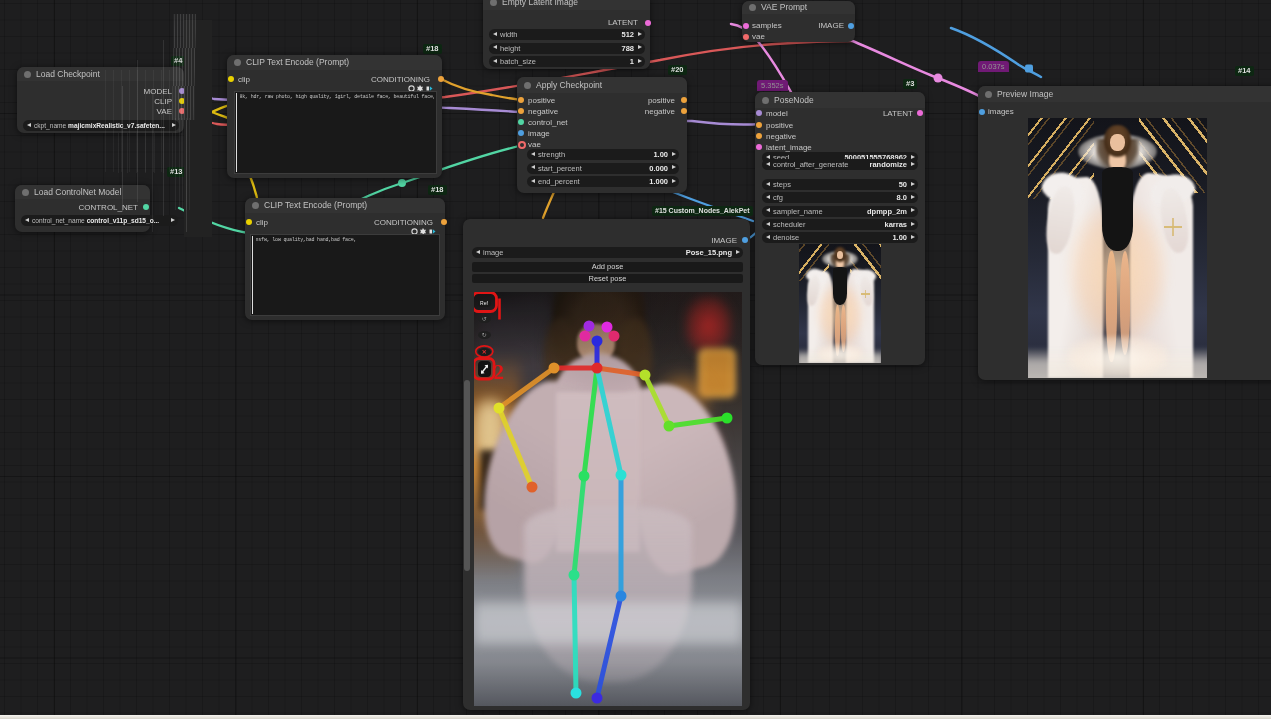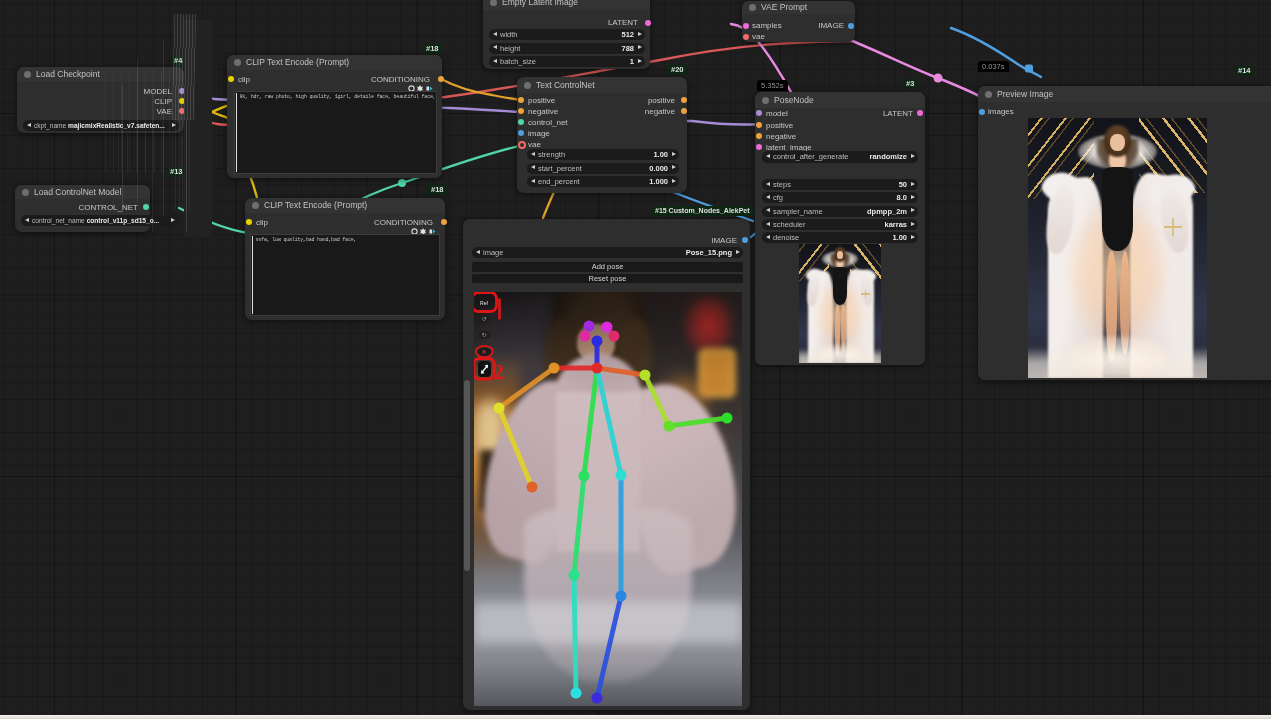--- a/index.html
+++ b/index.html
@@ -18,21 +18,21 @@
 .tdot{position:absolute;width:7px;height:7px;border-radius:50%;background:#6f6f6f;left:7px;top:4px}
 .dot{position:absolute;width:6px;height:6px;border-radius:50%;z-index:3}
 .lbl{position:absolute;font-size:8px;color:#c6c6c6;line-height:9px;white-space:nowrap}
 .rt{text-align:right}
 .pill{position:absolute;height:11px;background:#1b1b1b;border-radius:6px;font-size:7.5px;line-height:11.5px;color:#bdbdbd;white-space:nowrap}
 .pill .nm{position:absolute;left:11px;top:0}
 .pill .vl{position:absolute;right:11px;top:0;color:#e8e8e8;font-weight:bold}
 .al{position:absolute;left:3.5px;top:2.8px;width:0;height:0;border-right:4px solid #cfcfcf;border-top:2.8px solid transparent;border-bottom:2.8px solid transparent}
 .ar{position:absolute;right:3.5px;top:2.8px;width:0;height:0;border-left:4px solid #cfcfcf;border-top:2.8px solid transparent;border-bottom:2.8px solid transparent}
 .badge{position:absolute;background:#0d2712;color:#e0e0e0;font-size:7.5px;font-weight:bold;height:10px;line-height:10px;padding:0 3px;border-radius:2px;z-index:2;white-space:nowrap}
-.ttag{position:absolute;background:#000000;color:#939393;font-size:7.5px;height:11px;line-height:11px;padding:0 4px;border-radius:3px 3px 0 0;z-index:2}
+.ttag{position:absolute;background:#701a75;color:#939393;font-size:7.5px;height:11px;line-height:11px;padding:0 4px;border-radius:3px 3px 0 0;z-index:2}
 .btn{position:absolute;background:#191919;border-radius:2px;color:#d5d5d5;font-size:7.5px;text-align:center}
 .ta{position:absolute;background:#191919;border:1px solid #3c3c3c}
 .cur{position:absolute;left:0.5px;top:1px;bottom:1px;width:1.2px;background:#dedede}
 .txt{position:absolute;left:4.5px;top:1.5px;right:2px;font-family:"Liberation Mono",monospace;font-size:5px;letter-spacing:-.2px;color:#c5c5c5;line-height:6px;white-space:nowrap;overflow:hidden}
 .abs{position:absolute}
 .ph{position:absolute;overflow:hidden;background:linear-gradient(180deg,#13141a 0%,#191b23 25%,#262a38 55%,#31364a 75%,#252836 100%)}
 .ph div{position:absolute}
 .ph .glow{left:20%;top:30%;width:60%;height:58%;background:radial-gradient(ellipse at center,rgba(255,218,175,.8),rgba(255,200,150,.35) 48%,transparent 72%);filter:blur(3px)}
 .ph .stL{left:-5%;top:-4%;width:42%;height:35%;background:repeating-linear-gradient(128deg,transparent 0 4px,rgba(224,182,100,.95) 4px 6px,transparent 6px 10px,rgba(150,110,50,.55) 10px 11.5px,transparent 11.5px 19px);filter:blur(.6px)}
 .ph .stR{left:62%;top:-4%;width:44%;height:33%;background:repeating-linear-gradient(52deg,transparent 0 4px,rgba(228,188,108,.95) 4px 6.5px,transparent 6.5px 11px,rgba(160,118,55,.55) 11px 12.5px,transparent 12.5px 20px);filter:blur(.6px)}
@@ -162,21 +162,21 @@
  <div class="pill" style="left:6px;top:61px;width:156px">
       <span class="al"></span>
       <span class="nm">batch_size</span>
       <span class="vl">1</span>
       <span class="ar"></span>
     </div>
 </div>
 
 <div class="badge" style="left:668px;top:65px">#20</div>
 <div class="node" style="left:517px;top:77px;width:170px;height:116px">
- <div class="tb" style="height:16px;line-height:16px"><div class="tdot" style="top:4.5px"></div><span>Text ControlNet</span></div>
+ <div class="tb" style="height:16px;line-height:16px"><div class="tdot" style="top:4.5px"></div><span>Apply Checkpoint</span></div>
 
  <div class="lbl" style="left:11px;top:19px">positive</div>
     <div class="dot" style="left:1px;top:20px;background:#eda23c"></div>
  <div class="lbl" style="left:11px;top:30px">negative</div>
     <div class="dot" style="left:1px;top:31px;background:#eda23c"></div>
  <div class="lbl" style="left:11px;top:41px">control_net</div>
     <div class="dot" style="left:1px;top:42px;background:#52d6a4"></div>
  <div class="lbl" style="left:11px;top:52px">image</div>
     <div class="dot" style="left:1px;top:53px;background:#4f9fe0"></div>
  <div class="lbl" style="left:11px;top:63px">vae</div>
@@ -228,21 +228,21 @@
  <div class="lbl" style="left:11px;top:51px">latent_image</div>
     <div class="dot" style="left:1px;top:52px;background:#ec6bd8"></div>
  <div class="lbl rt" style="right:12px;top:17px">LATENT</div>
     <div class="dot" style="right:2px;top:18px;background:#ec6bd8"></div>
  <div class="pill" style="left:7px;top:60px;width:156px">
       <span class="al"></span>
       <span class="nm">seed</span>
       <span class="vl">500051555768962</span>
       <span class="ar"></span>
     </div>
- <div class="pill" style="left:7px;top:59px;width:156px">
+ <div class="pill" style="left:7px;top:67px;width:156px">
       <span class="al"></span>
       <span class="nm">control_after_generate</span>
       <span class="vl">randomize</span>
       <span class="ar"></span>
     </div>
  <div class="pill" style="left:7px;top:87px;width:156px">
       <span class="al"></span>
       <span class="nm">steps</span>
       <span class="vl">50</span>
       <span class="ar"></span>

